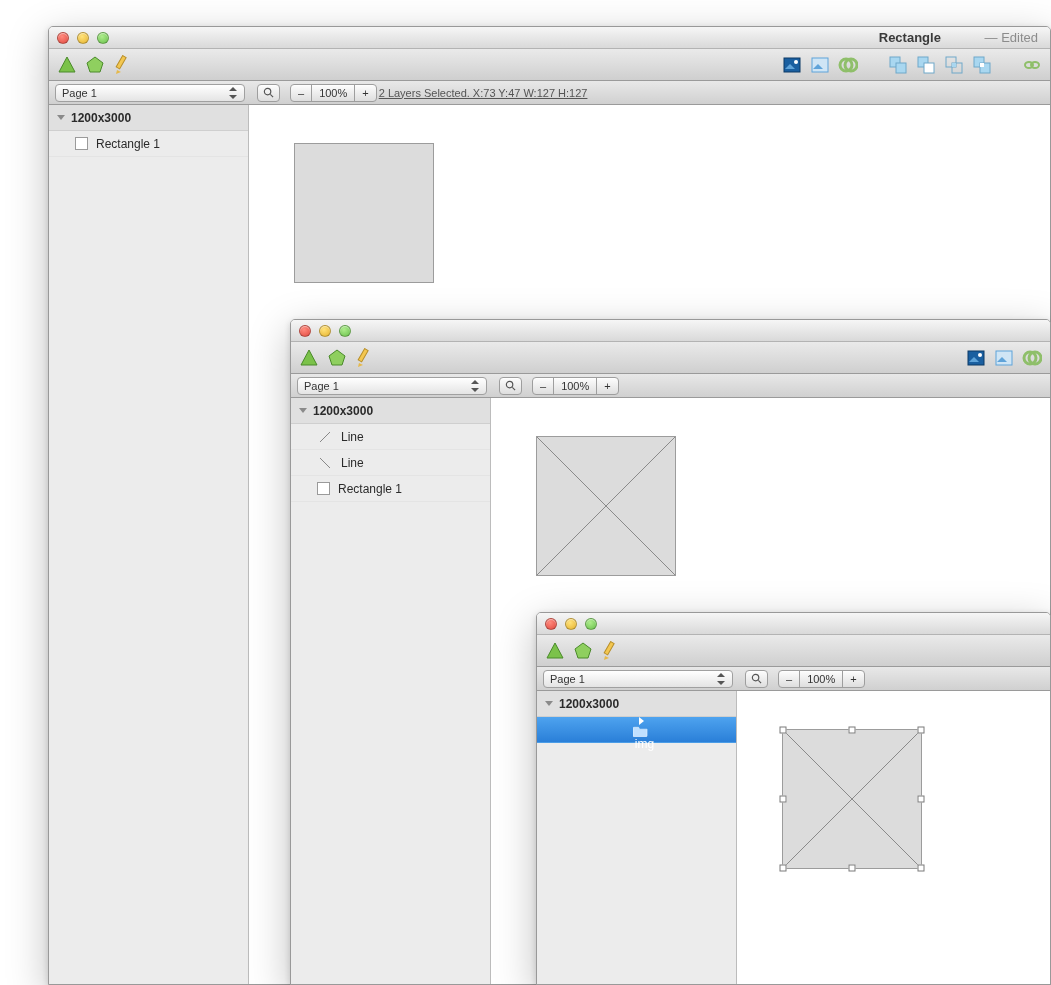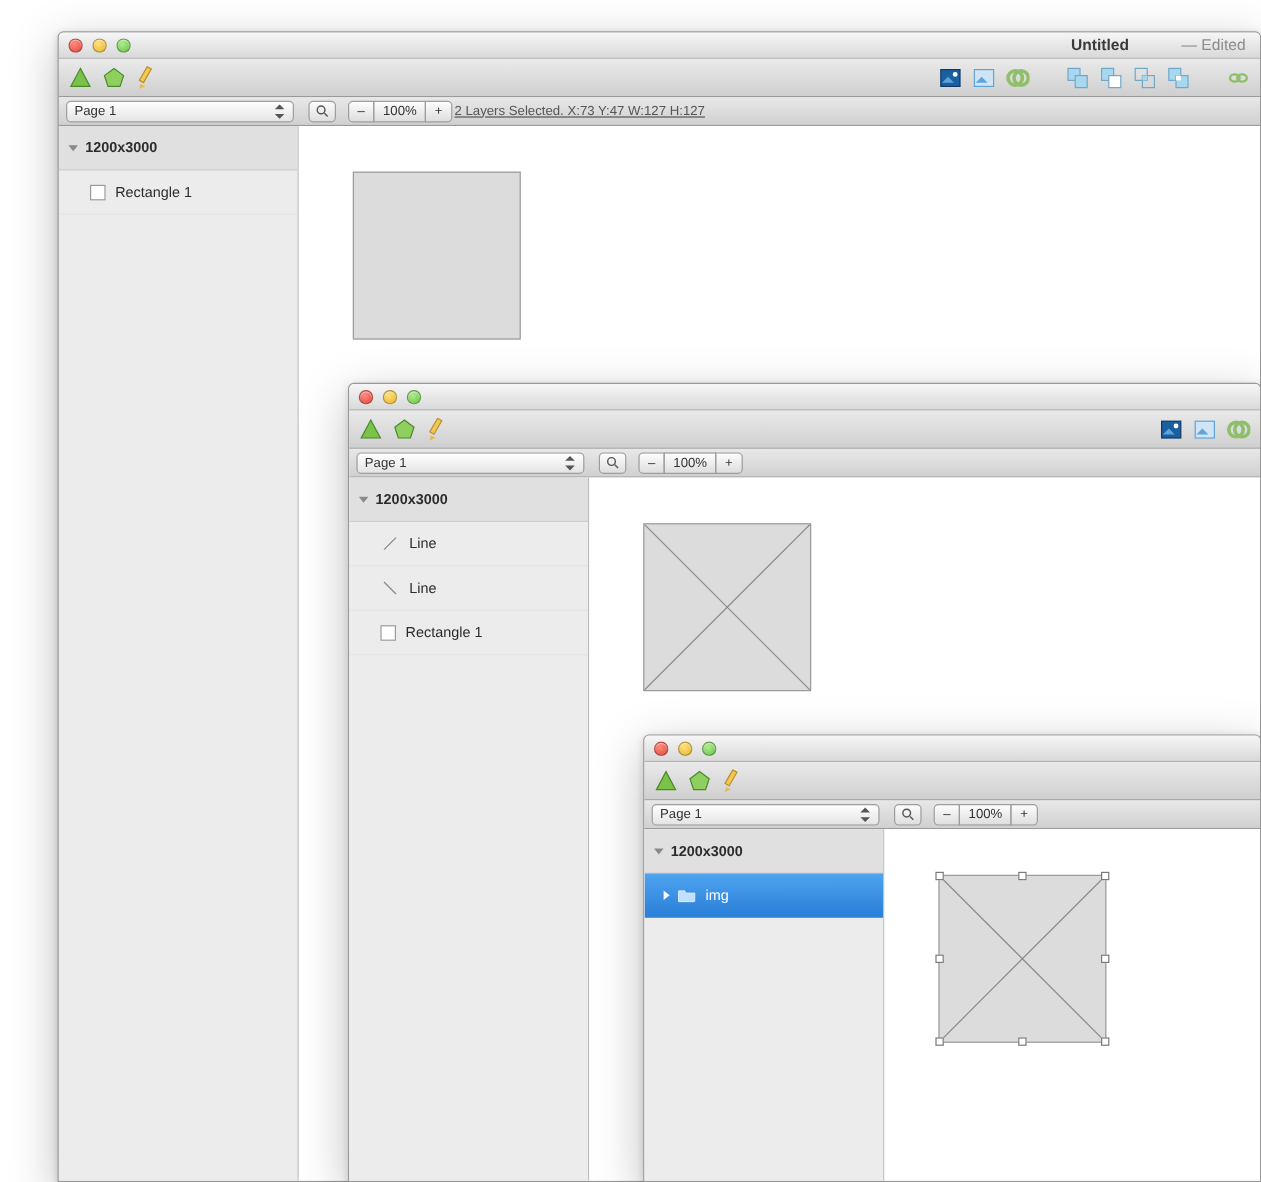--- a/index.html
+++ b/index.html
@@ -126,21 +126,21 @@
     height: calc(100% - 78px);
     background: #ececec;
   }
   .sidebar {
     width: 200px;
     background: #ececec;
     border-right: 1px solid #bcbcbc;
     overflow: hidden;
   }
   .row {
-    height: 37px;
+    height: 26px;
     display: flex;
     align-items: center;
     font-size: 12px;
     color: #2b2b2b;
     padding-left: 8px;
     border-bottom: 1px solid rgba(0,0,0,0.03);
   }
   .row.artboard {
     background: #e0e0e0;
     font-weight: 600;
@@ -193,21 +193,21 @@
 <body>
 
 <div class="window" style="left:48px; top:26px; width:1003px; height:959px;">
   <div class="titlebar">
     <div class="traffic">
       <div class="tl red"></div>
       <div class="tl yellow"></div>
       <div class="tl green"></div>
     </div>
     <div class="title-text">
-      <span>Untitled</span>
+      <span>Rectangle</span>
       <span class="edited">— Edited</span>
     </div>
   </div>
   <div class="toolbar">
     <div class="icon-group">
       <div class="tb-icon">
         <svg viewBox="0 0 20 20">
             <polygon points="10,2 18,17 2,17" fill="#7bc24a" stroke="#4a8a2a"></polygon>
           </svg>
       </div>
@@ -474,21 +474,21 @@
       <div class="btn" style="min-width:44px">100%</div>
       <div class="btn">+</div>
     </div>
   </div>
   <div class="body">
     <div class="sidebar">
       <div class="row artboard">
         <span class="disclosure"></span>
         <span>1200x3000</span>
       </div>
-      <div class="row selected" style="padding-left:16px;">
+      <div class="row selected" style="padding-left:16px;flex-direction:column;">
         <span class="disclosure right"></span>
         <span class="layer-icon folder">
           <svg viewBox="0 0 16 12">
               <path d="M1 2h5l1 2h8v7a1 1 0 0 1-1 1H1a1 1 0 0 1-1-1V3a1 1 0 0 1 1-1z" fill="#bfe0ff" stroke="#fff" stroke-width="0.5"></path>
             </svg>
         </span>
         <span>img</span>
       </div>
     </div>
     <div class="canvas">

